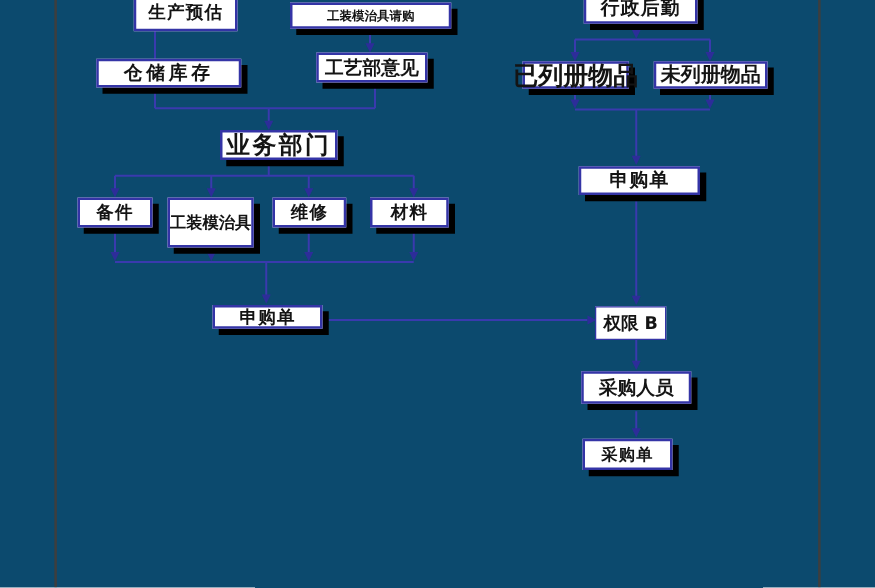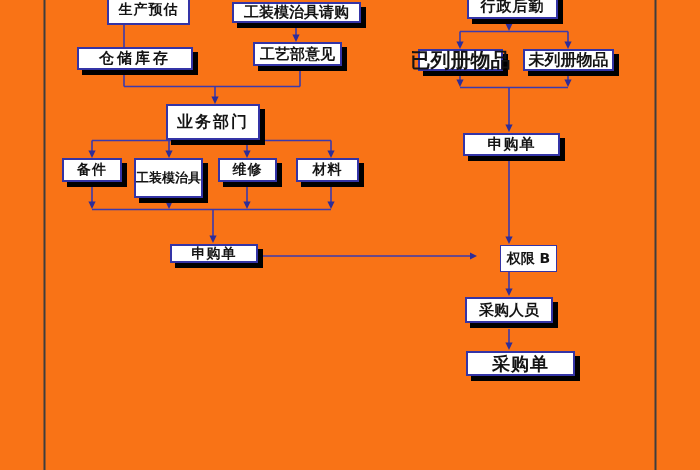--- a/index.html
+++ b/index.html
@@ -1,17 +1,17 @@
 <!DOCTYPE html>
 <html><head>
 <meta charset="utf-8">
 <style>
   html,body{margin:0;padding:0;background:#fff;}
   #stage{
-    position:relative;width:700px;height:470px;background:#f97316;
+    position:relative;width:700px;height:470px;background:#0c4a6e;
     overflow:hidden;font-family:"DejaVu Sans","Liberation Sans",sans-serif;
   }
   #connector-layer{position:absolute;left:0;top:0;width:700px;height:470px;z-index:1;}
   .node{
     position:absolute;z-index:2;box-sizing:border-box;
     background:#fff;border:2px solid #3434a6;
     display:flex;align-items:center;justify-content:center;
     font-weight:bold;color:#141414;letter-spacing:1px;white-space:nowrap;
   }
   .shadow{box-shadow:5px 5px 0 #000;}
@@ -92,45 +92,45 @@
       <polygon points="564.4,79.5 571.6,79.5 568,87"></polygon>
       <polygon points="505.4,124.5 512.6,124.5 509,132"></polygon>
       <polygon points="505.4,236.5 512.6,236.5 509,244"></polygon>
       <polygon points="505.4,288.5 512.6,288.5 509,296"></polygon>
       <polygon points="505.4,342.5 512.6,342.5 509,350"></polygon>
     </g>
   </svg>
 
   <div class="node cut-top" style="left:107px;top:-22px;width:83px;height:47px;font-size:14px">生产预估</div>
 
-  <div class="node shadow" style="left:232px;top:2px;width:129px;height:21px;font-size:15px;letter-spacing:0">工装模治具请购</div>
+  <div class="node shadow" style="left:232px;top:2px;width:129px;height:21px;font-size:10px;letter-spacing:0">工装模治具请购</div>
 
   <div class="node shadow" style="left:467px;top:-7px;width:91px;height:26px;font-size:15px">行政后勤</div>
 
   <div class="node shadow" style="left:77px;top:47px;width:116px;height:23px;font-size:15px;letter-spacing:3px">仓储库存</div>
 
   <div class="node shadow" style="left:253px;top:42px;width:89px;height:24px;font-size:15px;letter-spacing:0">工艺部意见</div>
 
   <div class="node shadow" style="left:418px;top:49px;width:85px;height:22px;font-size:20px;letter-spacing:0">已列册物品</div>
 
   <div class="node shadow" style="left:523px;top:49px;width:91px;height:22px;font-size:16px;letter-spacing:0">未列册物品</div>
 
-  <div class="node shadow" style="left:166px;top:104px;width:94px;height:36px;font-size:16px;letter-spacing:2px">业务部门</div>
+  <div class="node shadow" style="left:176px;top:104px;width:94px;height:24px;font-size:19px;letter-spacing:2px">业务部门</div>
 
   <div class="node shadow" style="left:62px;top:158px;width:60px;height:24px;font-size:14px">备件</div>
 
   <div class="node shadow" style="left:134px;top:158px;width:69px;height:40px;font-size:13px;letter-spacing:0">工装模治具</div>
 
   <div class="node shadow" style="left:218px;top:158px;width:59px;height:24px;font-size:14px">维修</div>
 
   <div class="node shadow" style="left:296px;top:158px;width:63px;height:24px;font-size:14px">材料</div>
 
   <div class="node shadow" style="left:170px;top:244px;width:88px;height:19px;font-size:14px">申购单</div>
 
   <div class="node shadow" style="left:463px;top:133px;width:97px;height:23px;font-size:15px">申购单</div>
 
-  <div class="node thin" style="left:500px;top:245px;width:57px;height:27px;font-size:14px;letter-spacing:0">权限 B</div>
+  <div class="node thin" style="left:476px;top:245px;width:57px;height:27px;font-size:14px;letter-spacing:0">权限 B</div>
 
   <div class="node shadow" style="left:465px;top:297px;width:88px;height:26px;font-size:15px;letter-spacing:0">采购人员</div>
 
-  <div class="node shadow" style="left:466px;top:351px;width:109px;height:25px;font-size:18px;letter-spacing:1px">采购单</div>
+  <div class="node shadow" style="left:466px;top:351px;width:72px;height:25px;font-size:13px;letter-spacing:1px">采购单</div>
 
 </div>
 
 </body></html>

